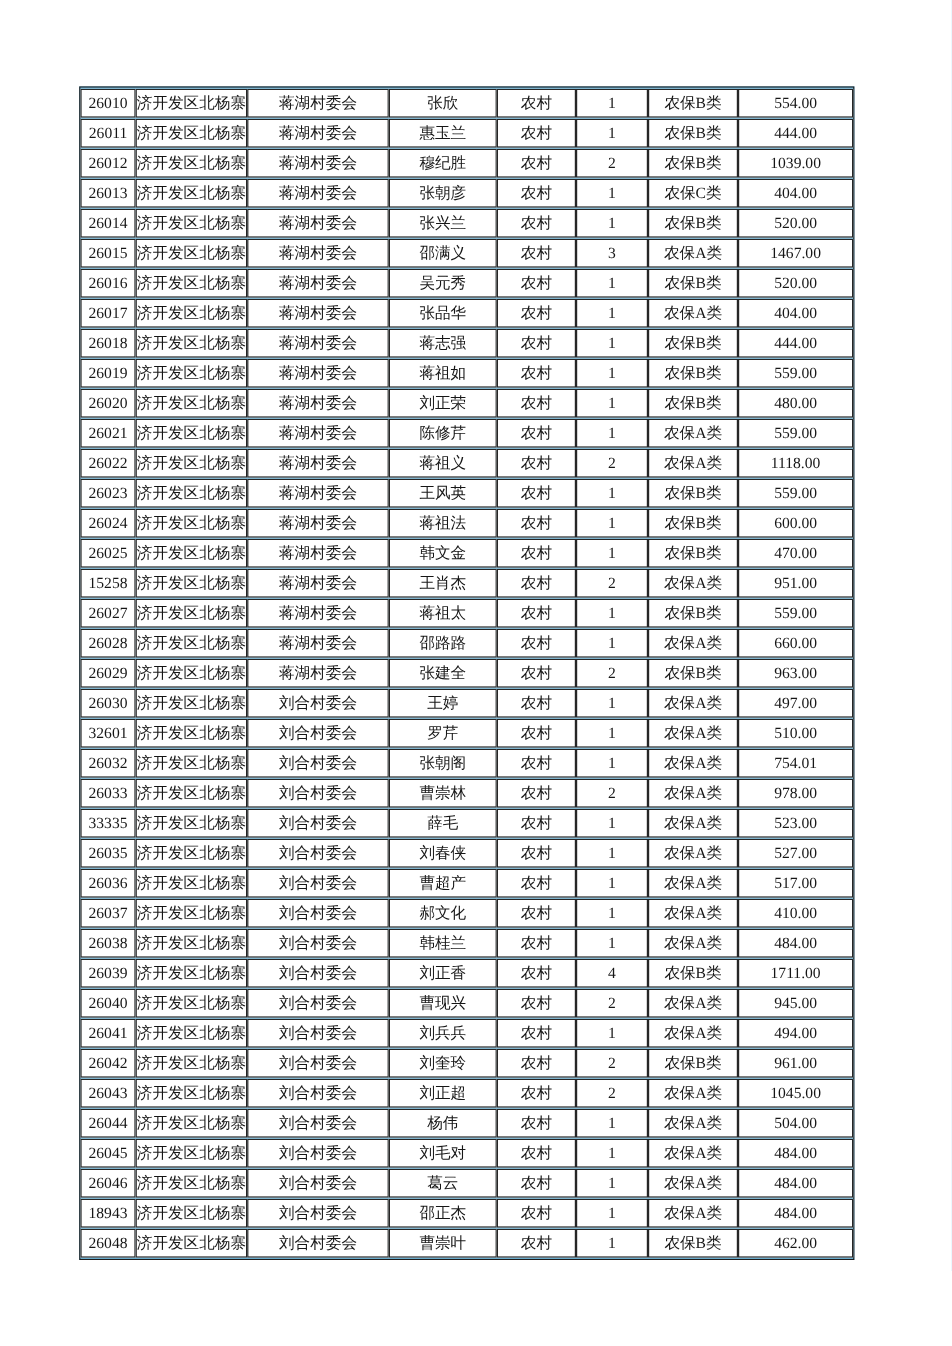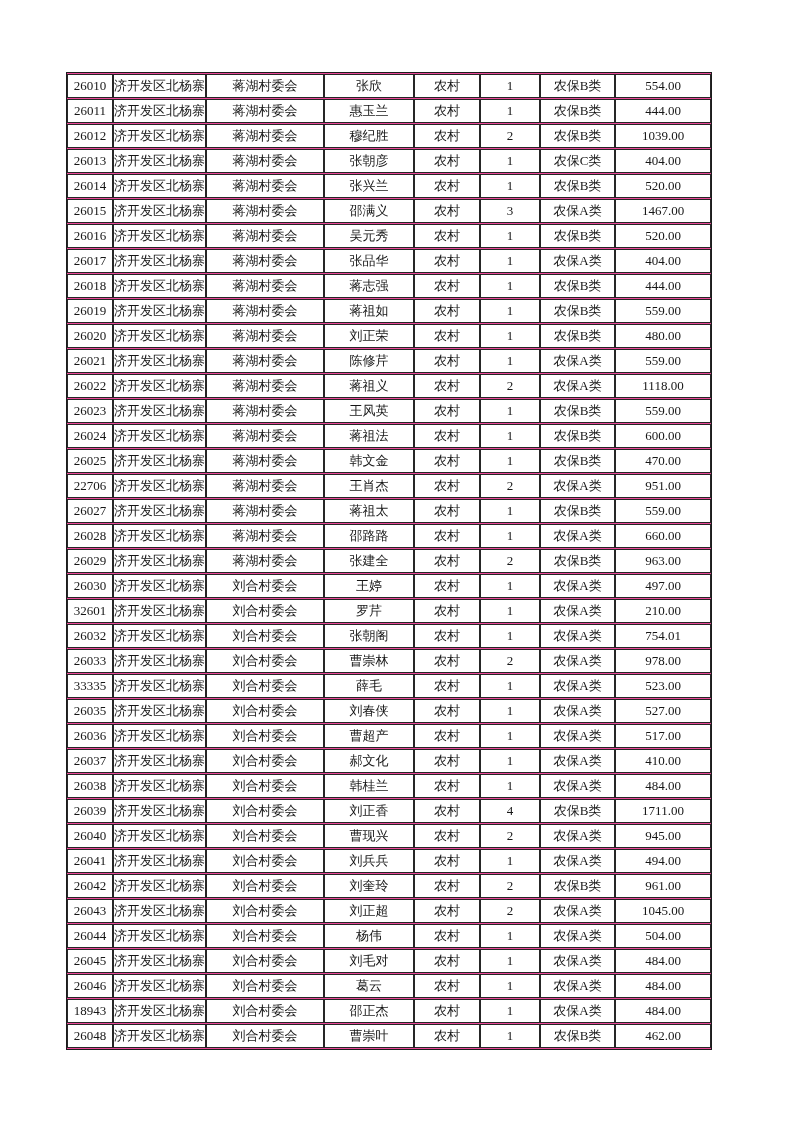--- a/index.html
+++ b/index.html
@@ -18,21 +18,21 @@
   .sheet {
     position: absolute;
     left: 66px;
     top: 72px;
   }
   table.roster {
     border-collapse: separate;
     border-spacing: 0 1px;      
     table-layout: fixed;
     border: 1px solid #1c1c1c;
-    background: #ec4899;
+    background: #7dd3fc;
   }
   table.roster td {
     box-sizing: border-box;
     border: 1px solid #262626;
     padding: 0;
     background: #ffffff;
     font-size: 13px;
     color: #161616;
   }
   td .clip {
@@ -740,21 +740,21 @@
           </td>
           <td class="c-amount">
             <div class="clip">
               <span>470.00</span>
             </div>
           </td>
         </tr>
         <tr>
           <td class="c-serial_no">
             <div class="clip">
-              <span>22706</span>
+              <span>15258</span>
             </div>
           </td>
           <td class="c-township">
             <div class="clip">
               <span>济开发区北杨寨</span>
             </div>
           </td>
           <td class="c-village_committee">
             <div class="clip">
               <span>蒋湖村委会</span>
@@ -985,21 +985,21 @@
               <span>1</span>
             </div>
           </td>
           <td class="c-insurance_category">
             <div class="clip">
               <span>农保A类</span>
             </div>
           </td>
           <td class="c-amount">
             <div class="clip">
-              <span>210.00</span>
+              <span>510.00</span>
             </div>
           </td>
         </tr>
         <tr>
           <td class="c-serial_no">
             <div class="clip">
               <span>26032</span>
             </div>
           </td>
           <td class="c-township">

